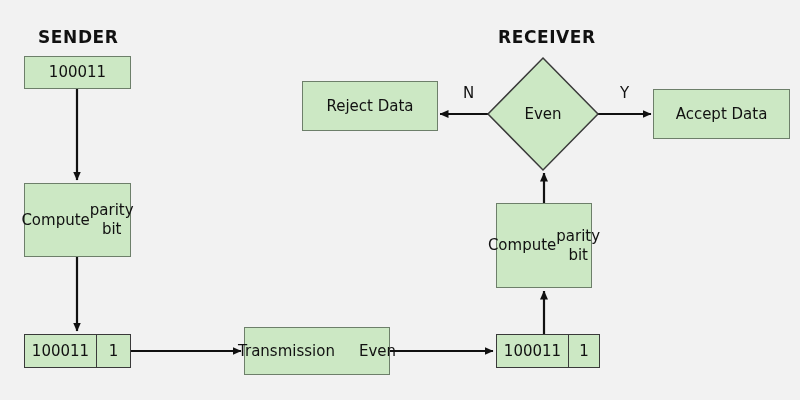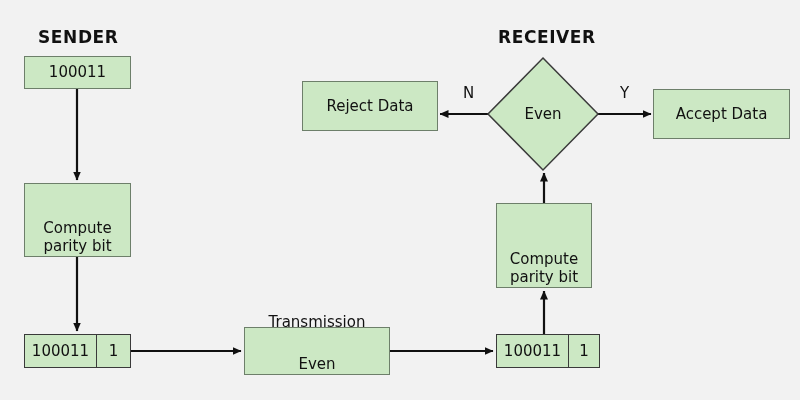--- a/index.html
+++ b/index.html
@@ -30,22 +30,21 @@
     display: flex;
     align-items: center;
     justify-content: center;
     text-align: center;
     color: #111111;
     font-size: 15px;
     line-height: 1.25;
     z-index: 3;
   }
   .node.two-line {
-    flex-direction: column;
-    justify-content: flex-end;
+    flex-direction: row;
   }
   .frame-title {
     position: absolute;
     font-weight: bold;
     font-size: 17px;
     letter-spacing: 0.6px;
     color: #111111;
     white-space: nowrap;
     z-index: 4;
   }

